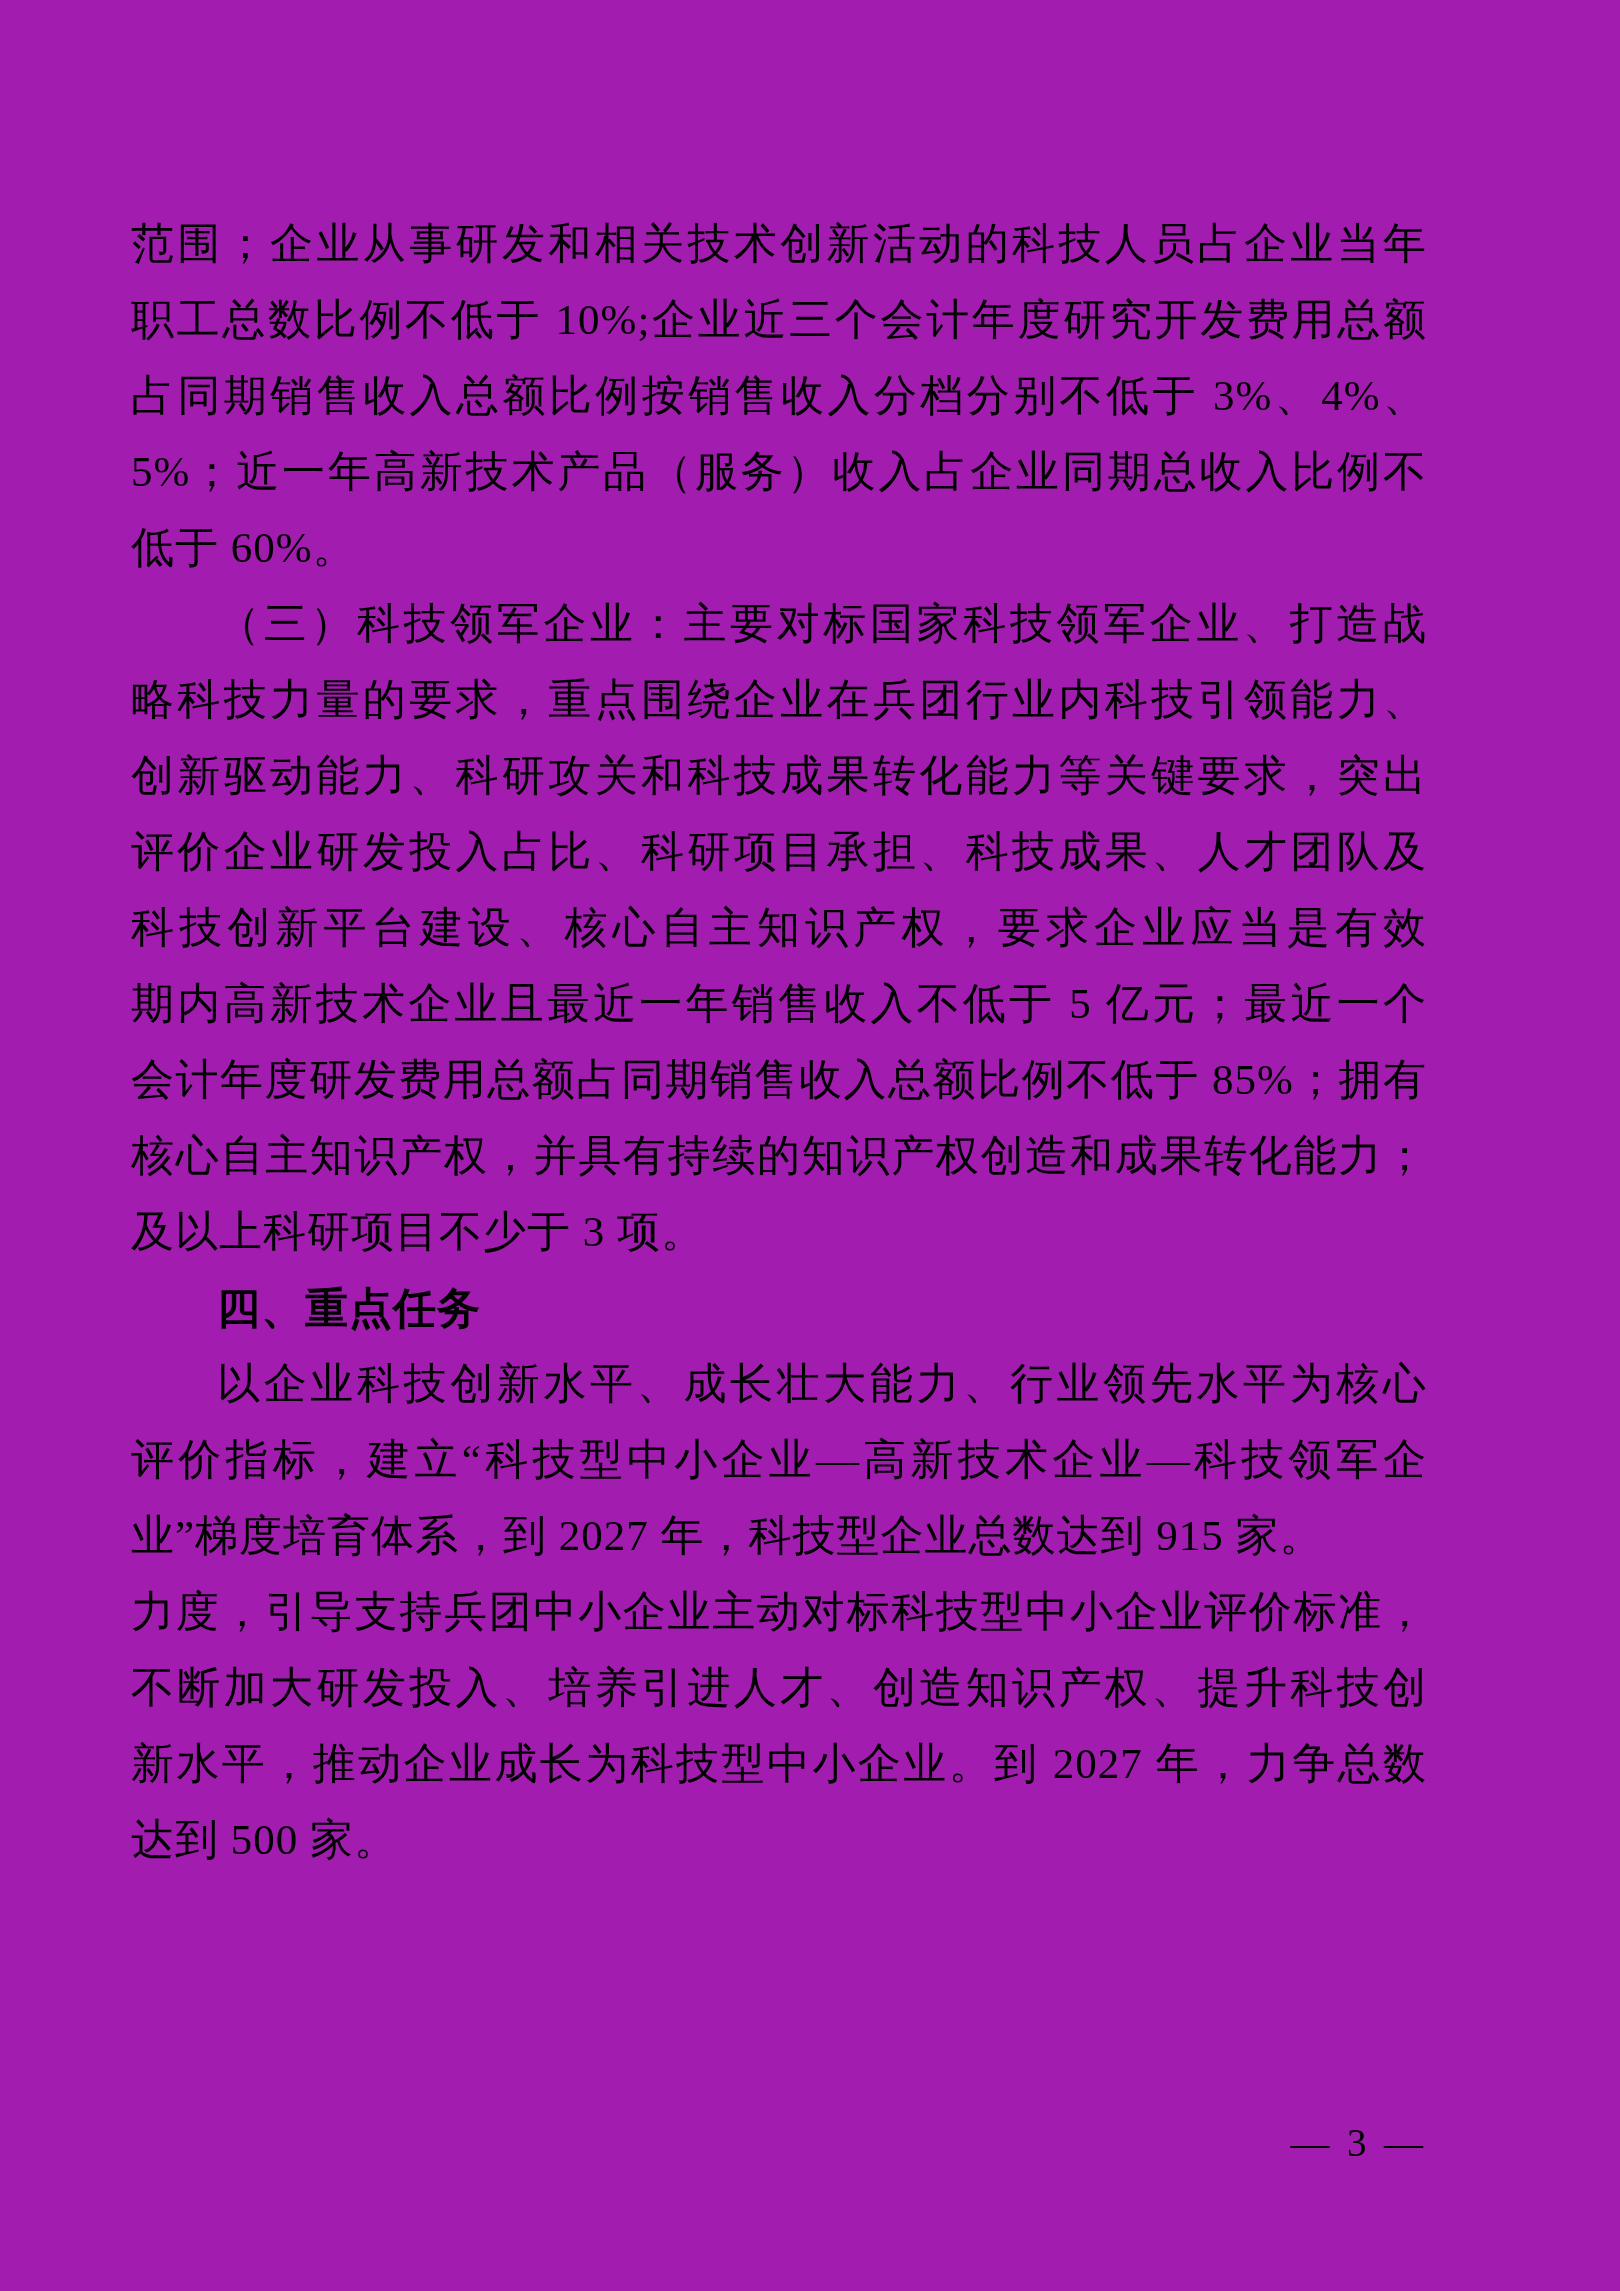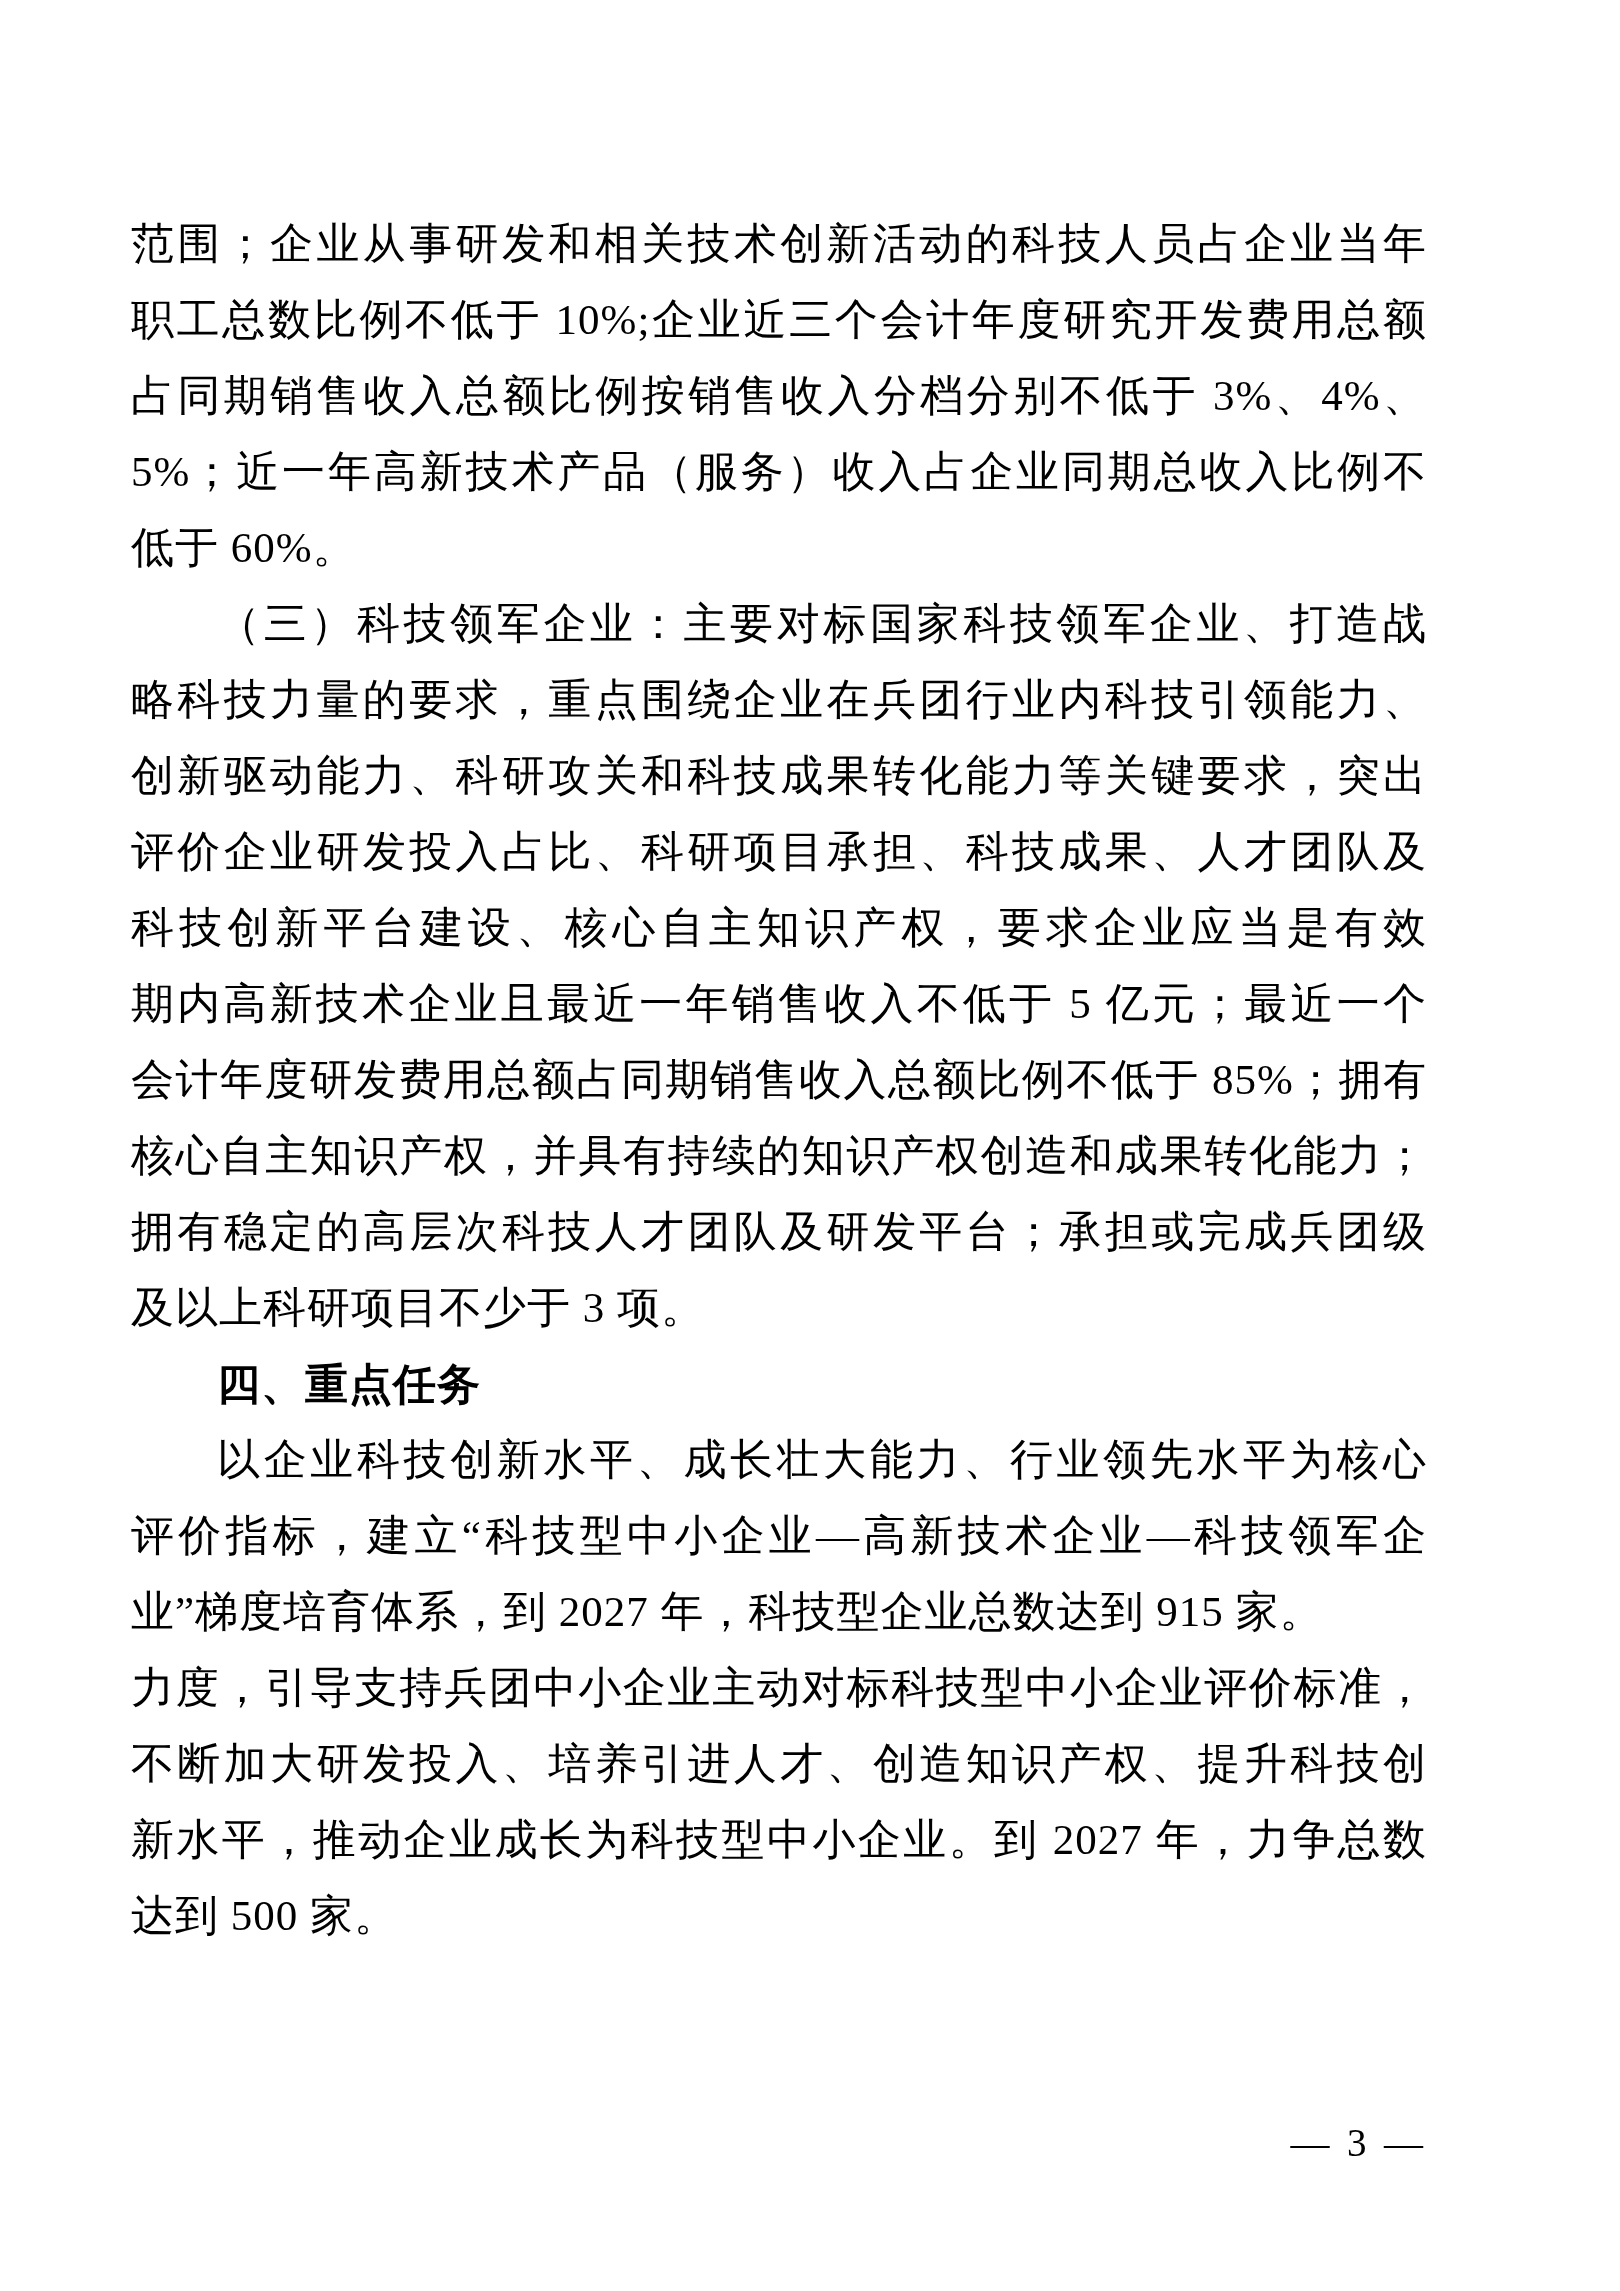--- a/index.html
+++ b/index.html
@@ -1,21 +1,21 @@
 <!DOCTYPE html>
 <html><head>
 <meta charset="utf-8">
 <style>
   html, body { margin: 0; padding: 0; background: #e8e8e8; }
   .doc-page {
     position: relative;
     width: 1620px;
     height: 2292px;
     margin: 0 auto;
-    background: #ffffff;
+    background: #a21caf;
     color: #000000;
     font-family: "Liberation Serif", "DejaVu Serif", serif;
     overflow: hidden;
   }
   .text-block {
     position: absolute;
     left: 131px;
     top: 206px;
     width: 1296px;
   }
@@ -55,21 +55,20 @@
     <div class="line fill">5%；近一年高新技术产品（服务）收入占企业同期总收入比例不</div>
     <div class="line">低于 60%。</div>
     <div class="line fill indent"><span class="lead">（三）科技领军企业：</span><span>主要对标国家科技领军企业、打造战</span></div>
     <div class="line fill">略科技力量的要求，重点围绕企业在兵团行业内科技引领能力、</div>
     <div class="line fill">创新驱动能力、科研攻关和科技成果转化能力等关键要求，突出</div>
     <div class="line fill">评价企业研发投入占比、科研项目承担、科技成果、人才团队及</div>
     <div class="line fill">科技创新平台建设、核心自主知识产权，要求企业应当是有效</div>
     <div class="line fill">期内高新技术企业且最近一年销售收入不低于 5 亿元；最近一个</div>
     <div class="line fill">会计年度研发费用总额占同期销售收入总额比例不低于 85%；拥有</div>
     <div class="line fill">核心自主知识产权，并具有持续的知识产权创造和成果转化能力；</div>
-    <div class="line fill">拥有稳定的高层次科技人才团队及研发平台；承担或完成兵团级</div>
     <div class="line">及以上科研项目不少于 3 项。</div>
     <div class="line heading indent">四、重点任务</div>
     <div class="line fill indent">以企业科技创新水平、成长壮大能力、行业领先水平为核心</div>
     <div class="line fill">评价指标，建立“科技型中小企业—高新技术企业—科技领军企</div>
     <div class="line">业”梯度培育体系，到 2027 年，科技型企业总数达到 915 家。</div>
     <div class="line fill">力度，引导支持兵团中小企业主动对标科技型中小企业评价标准，</div>
     <div class="line fill">不断加大研发投入、培养引进人才、创造知识产权、提升科技创</div>
     <div class="line fill">新水平，推动企业成长为科技型中小企业。到 2027 年，力争总数</div>
     <div class="line">达到 500 家。</div>
   </div>

